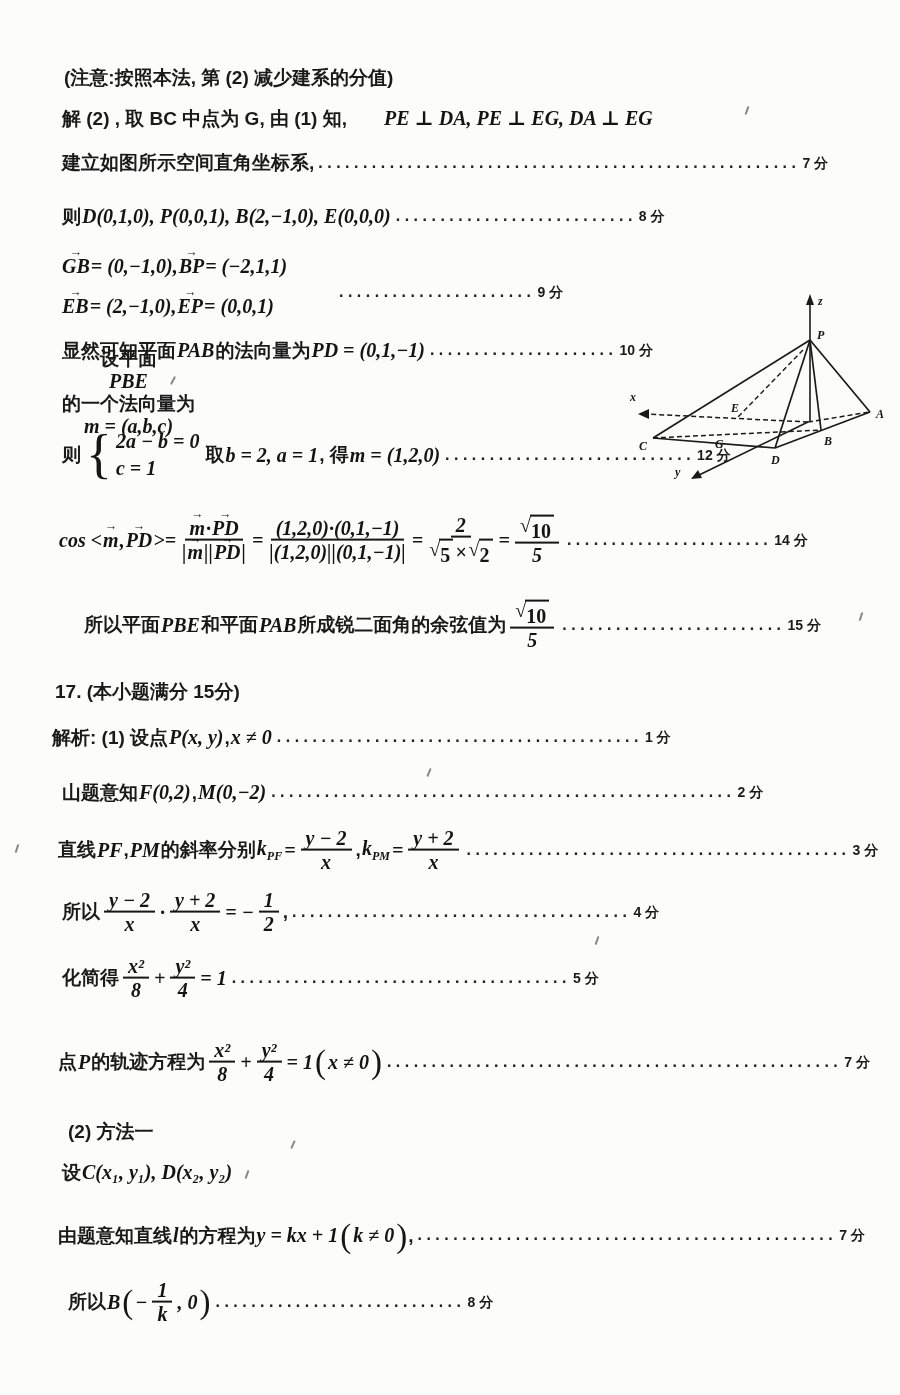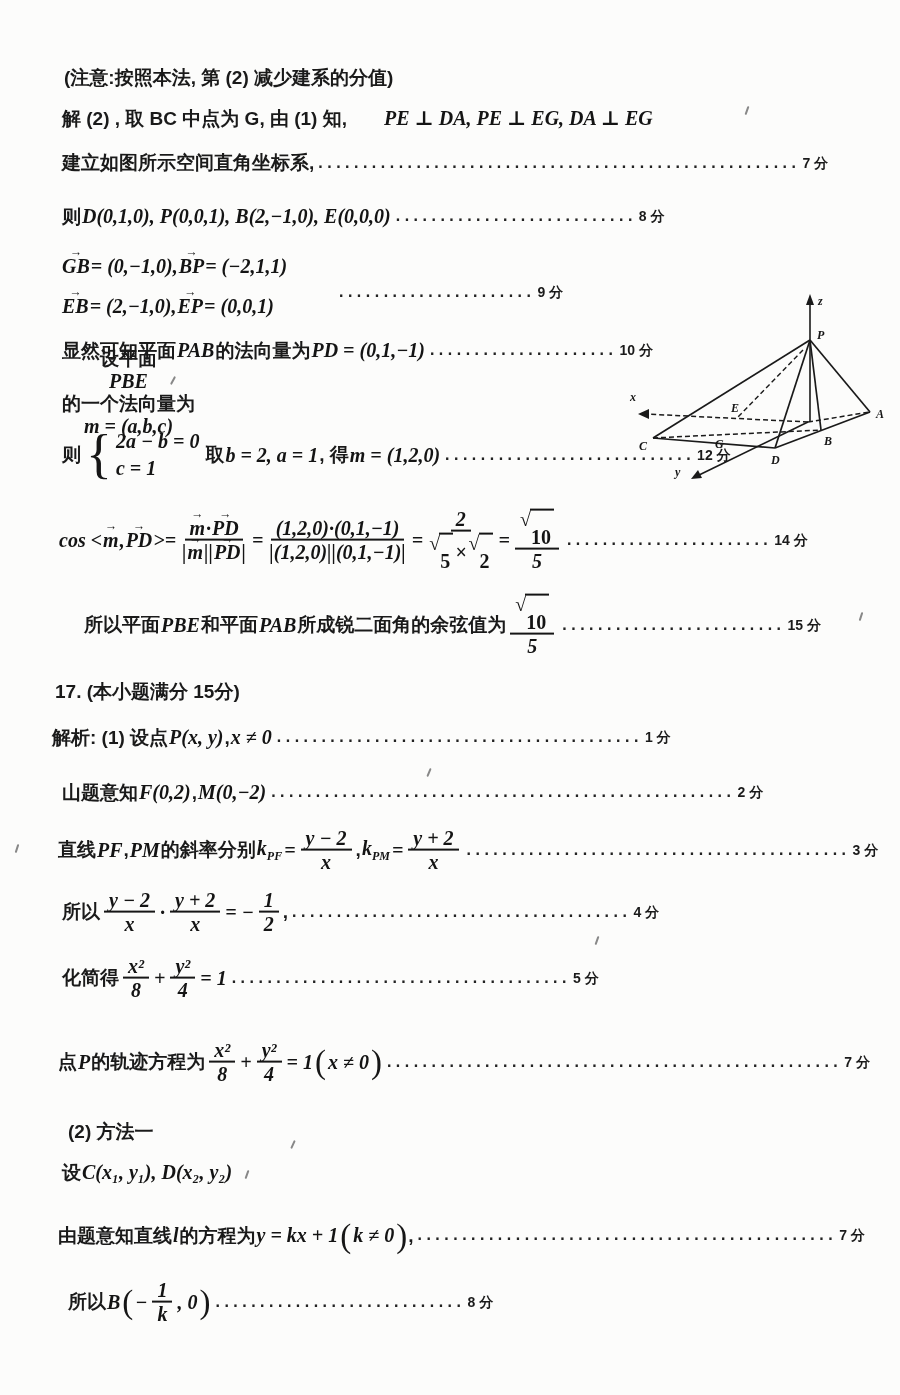--- a/index.html
+++ b/index.html
@@ -10,21 +10,21 @@
   .m sub{font-size:12px;font-style:italic;}
   .dots{font-family:"DejaVu Sans Mono",monospace;font-weight:700;font-size:14px;letter-spacing:0.5px;margin:0 2px;color:#222;overflow:hidden;}
   .score{font-family:"Liberation Sans","DejaVu Sans",sans-serif;font-weight:700;font-size:14px;margin-left:2px;color:#1a1a1a;}
   .frac{display:inline-flex;flex-direction:column;align-items:center;vertical-align:middle;margin:0 4px;line-height:1.02;}
   .frac .num{display:inline-flex;align-items:center;border-bottom:2px solid #161616;padding:0 4px 1px;}
   .frac .den{display:inline-flex;align-items:center;padding-top:1px;}
   .vec{position:relative;display:inline-block;margin:0 0;}
   .vec::before{content:"\2192";position:absolute;top:-0.78em;left:50%;transform:translateX(-50%);font-size:0.62em;font-style:normal;font-weight:700;}
   .sqrt{display:inline-flex;align-items:flex-start;margin:0 1px;}
   .sqrt .sign{font-style:normal;font-weight:700;}
-  .sqrt .rad{border-top:2px solid #141414;padding:16px 3px 0 1px;font-style:normal;margin-left:-1px;}
+  .sqrt .rad{border-top:2px solid #141414;padding:4px 3px 0 1px;font-style:normal;margin-left:-1px;}
   .cases{display:inline-flex;align-items:center;margin:0 5px;}
   .cases .brace{font-family:"Liberation Serif","DejaVu Serif",serif;font-style:normal;font-weight:400;font-size:54px;line-height:0.85;margin-right:3px;}
   .cases .rows{display:flex;flex-direction:column;gap:4px;align-items:flex-start;}
   .par{font-family:"Liberation Serif","DejaVu Serif",serif;font-style:normal;font-weight:400;font-size:33px;line-height:0;margin:0 1px;}
   .sp{display:inline-block;}
   .artifact{position:absolute;width:2px;height:9px;background:#4a4a4a;opacity:.65;border-radius:1px;}
   .figure{position:absolute;left:625px;top:288px;width:270px;height:202px;}
   .figure svg{width:100%;height:100%;}
   .figure text{font-family:"Liberation Serif","DejaVu Serif",serif;font-style:italic;font-weight:700;font-size:12px;fill:#161616;}
 </style>

